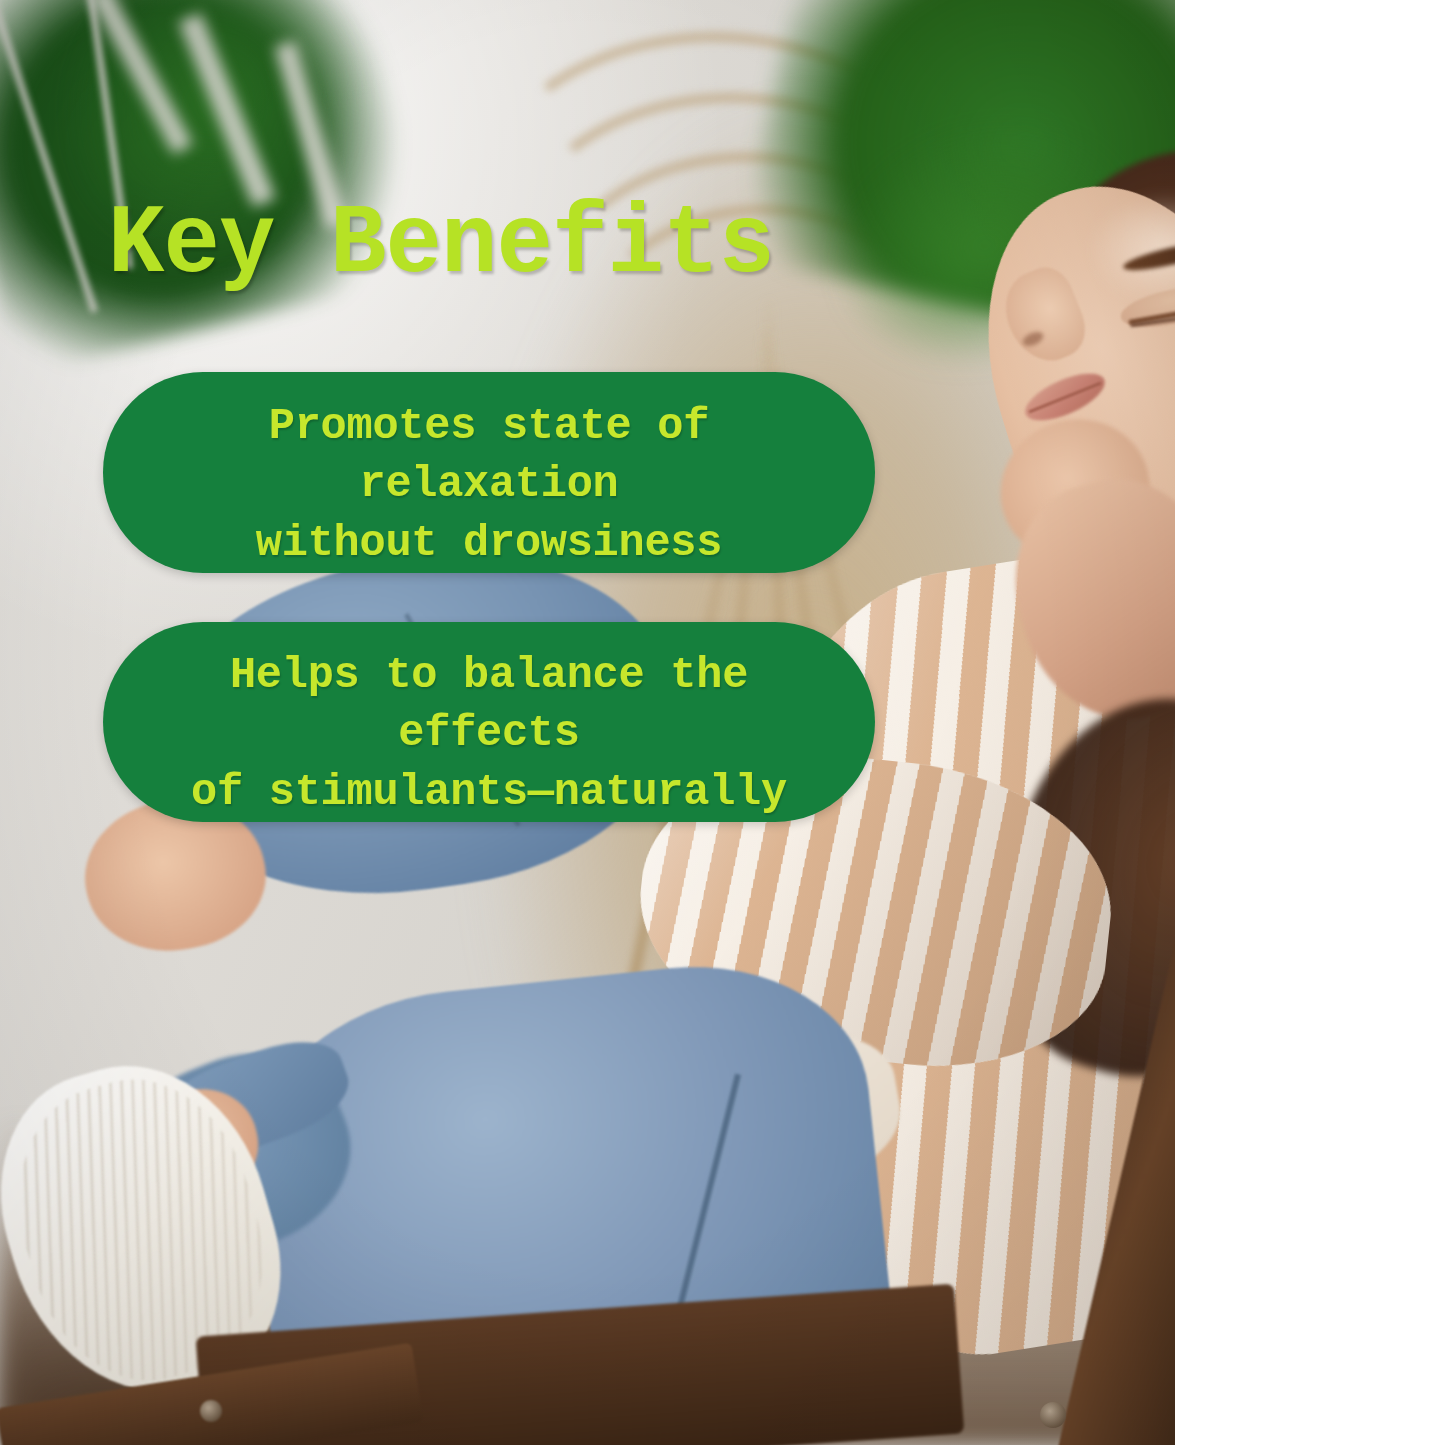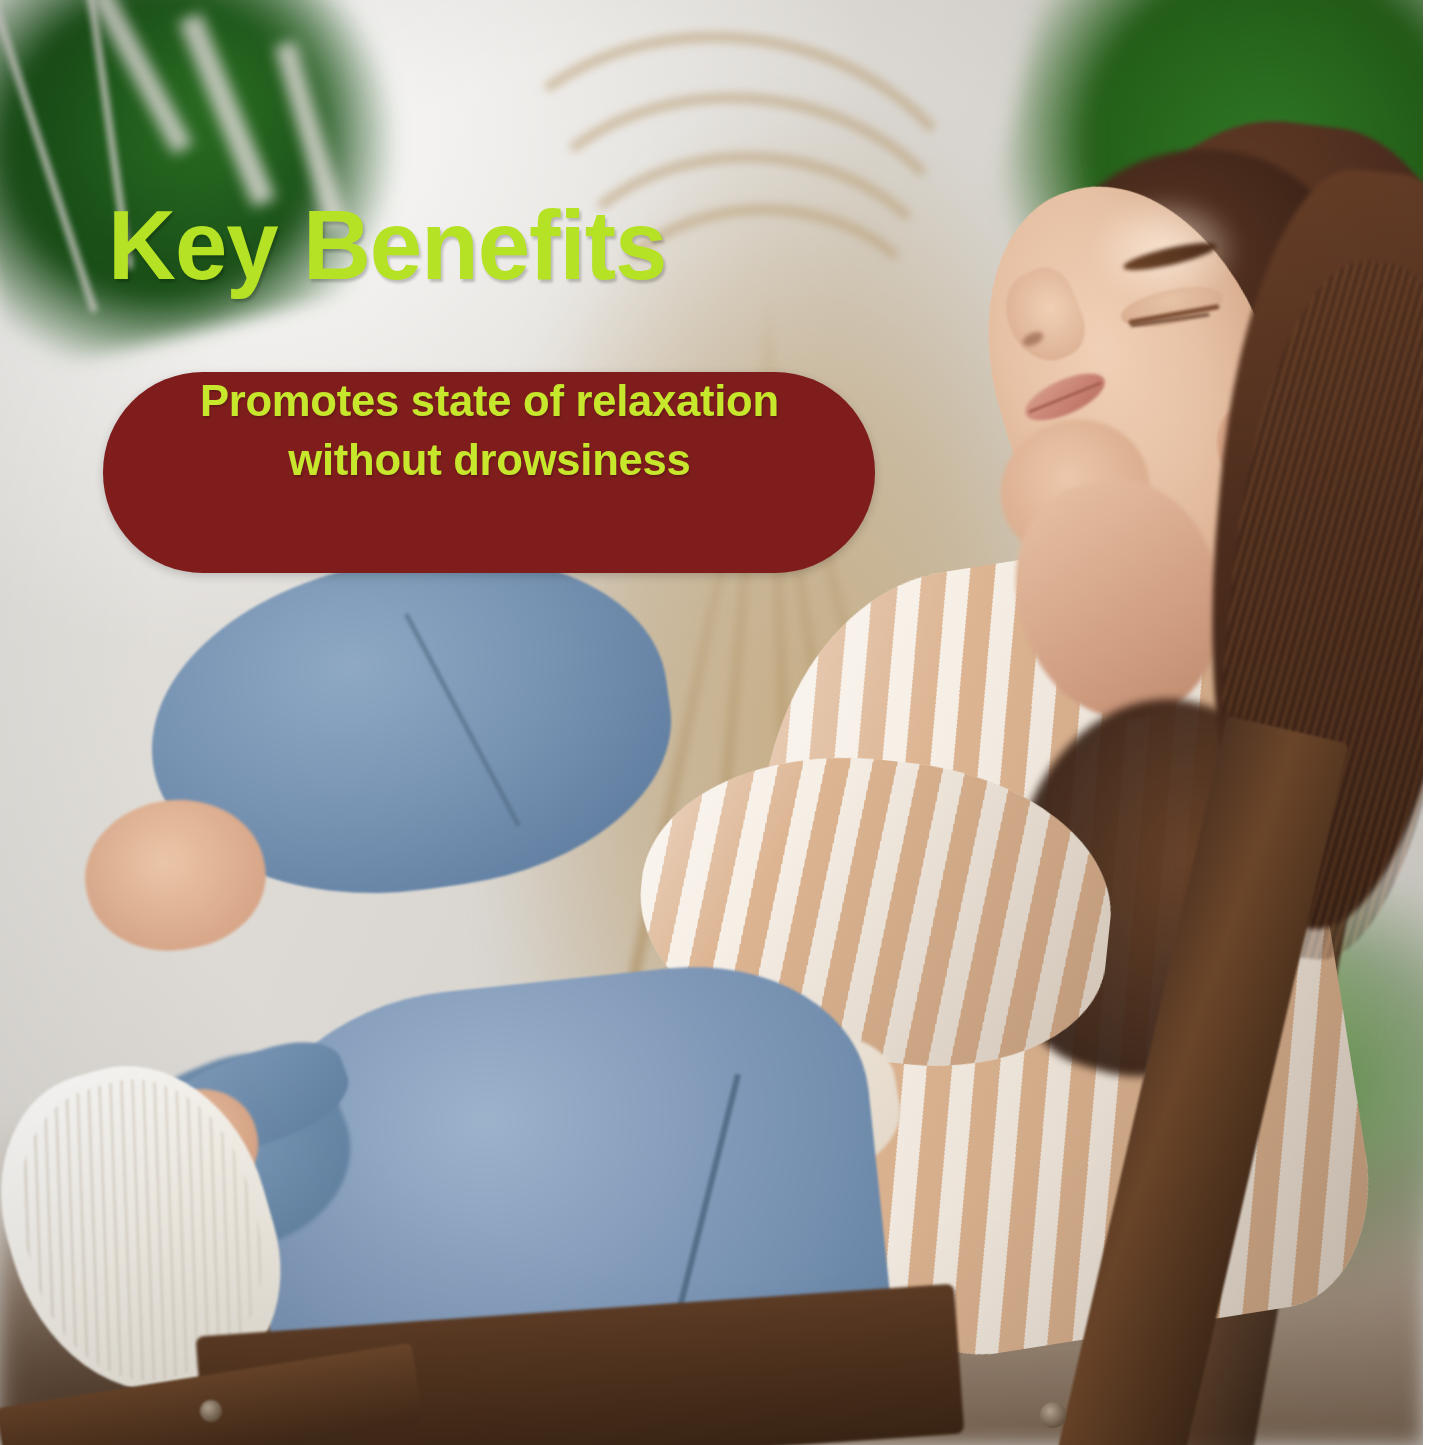--- a/index.html
+++ b/index.html
@@ -2,24 +2,24 @@
 <html><head>
 <meta charset="utf-8">
 <style>
   html, body {
     margin: 0;
     padding: 0;
     background: #ffffff;
   }
   #canvas {
     position: relative;
-    width: 1423px;
+    width: 1175px;
     height: 1445px;
     overflow: hidden;
-    font-family: Liberation Sans, sans-serif;
+    font-family: Liberation Mono, monospace;
     background: #d9d6d1;
   }
 
   
   .photo {
     position: absolute;
     inset: 0;
     overflow: hidden;
   }
 
@@ -560,24 +560,24 @@
     transform: scaleX(.96);
     transform-origin: left top;
     white-space: nowrap;
     text-shadow: 2px 3px 3px rgba(0,0,0,.22);
   }
 
   .card {
     position: absolute;
     left: 103px;
     width: 772px;
-    background: #7f1d1d;
+    background: #15803d;
     border-radius: 100px;
     display: flex;
-    align-items: flex-start;
+    align-items: flex-end;
     justify-content: center;
     box-shadow: 0 3px 10px rgba(0,0,0,.18);
   }
   .card-1 { top: 372px; height: 201px; }
   .card-2 { top: 622px; height: 200px; }
   .card-3 { top: 868px; height: 204px; }
 
   .card-text {
     color: #c6e72c;
     font-size: 45px;
@@ -690,15 +690,21 @@
 
   <div class="heading">Key Benefits</div>
 
   <div class="card card-1">
     <div class="card-text">
       <span>Promotes state of relaxation</span><br>
       <span>without drowsiness</span>
     </div>
   </div>
 
+  <div class="card card-2">
+    <div class="card-text">
+      <span>Helps to balance the effects</span><br>
+      <span>of stimulants—naturally</span>
+    </div>
+  </div>
 
 
 </div>
 
 </body></html>

